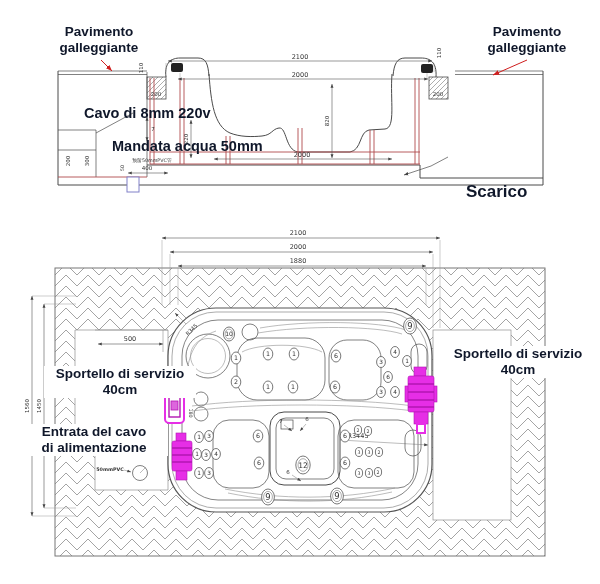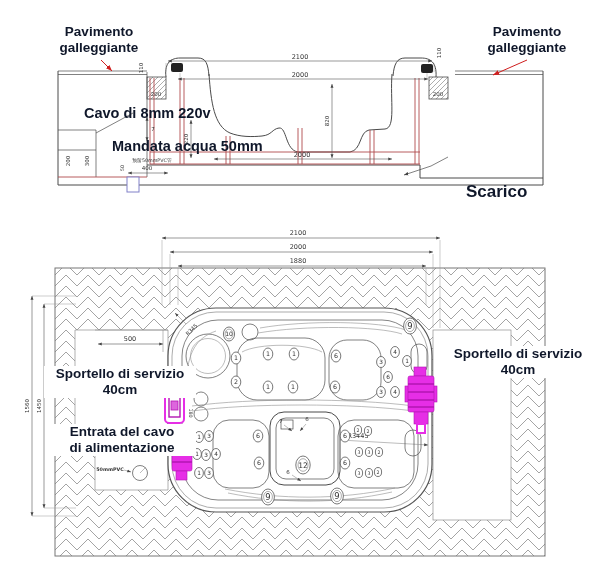--- a/index.html
+++ b/index.html
@@ -368,16 +368,16 @@
 galleggiante</div>
 <div class="rlabel" style="left:466px;top:24px;width:122px;">Pavimento
 galleggiante</div>
 <div class="rlabel" style="left:84px;top:105px;font-size:14.5px;text-align:right;">Cavo di 8mm 220v</div>
 <div class="rlabel" style="left:112px;top:138px;font-size:14.5px;text-align:right;">Mandata acqua 50mm</div>
 <div class="rlabel" style="left:466px;top:146px;font-size:17px;margin-top:36px;">Scarico</div>
 <div class="rlabel bg" style="left:44px;top:366px;width:148px;">Sportello di servizio
 40cm</div>
 <div class="rlabel bg" style="left:436px;top:346px;width:160px;">Sportello di servizio
 40cm</div>
-<div class="rlabel bg" style="left:48px;top:424px;width:144px;">Entrata del cavo
+<div class="rlabel bg" style="left:20px;top:424px;width:144px;">Entrata del cavo
 di alimentazione</div>
 
 </div>
 
 </body></html>

